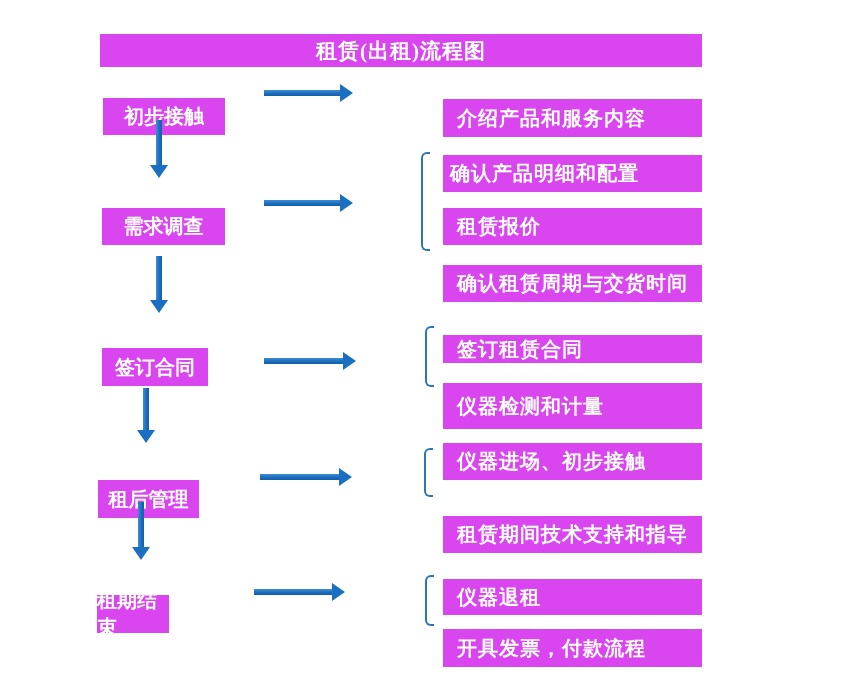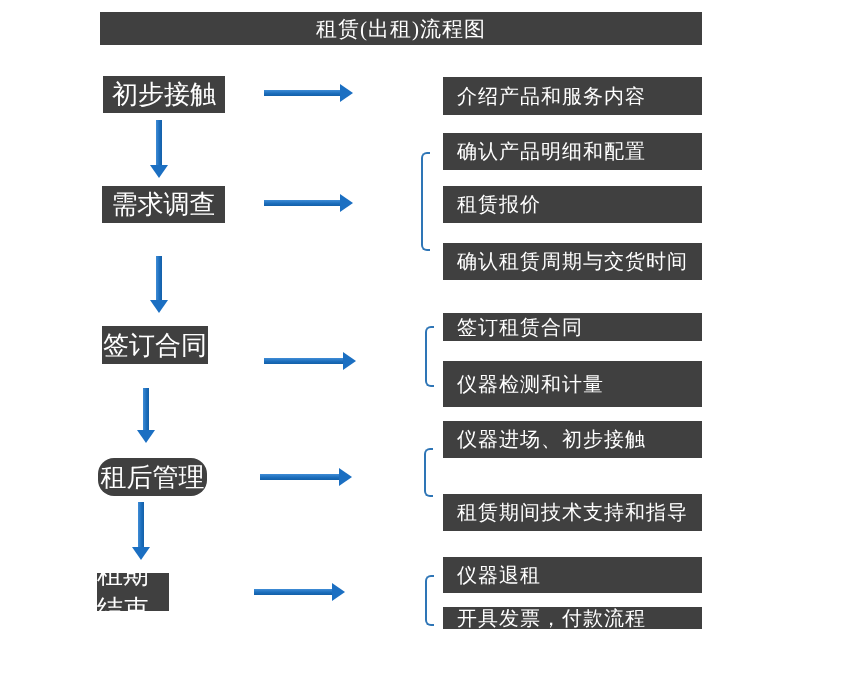--- a/index.html
+++ b/index.html
@@ -6,36 +6,37 @@
   .canvas {
     position: relative;
     width: 844px;
     height: 688px;
     background: #ffffff;
     overflow: hidden;
     font-family: "Liberation Serif", "DejaVu Serif", serif;
   }
   .bluebox {
     position: absolute;
-    background: #404040;
+    background: #d946ef;
     color: #ffffff;
-    font-weight: normal;
+    font-weight: bold;
     display: flex;
     align-items: center;
     box-sizing: border-box;
+    margin-top: 22px;
   }
   .titlebar {
     left: 100px; top: 12px; width: 602px; height: 33px;
     justify-content: center;
     font-size: 21px;
     letter-spacing: 1px;
   }
   .leftbox {
     justify-content: center;
-    font-size: 26px;
+    font-size: 20px;
   }
   .rightbox {
     left: 443px; width: 259px; height: 37px;
     padding-left: 14px;
     justify-content: flex-start;
     font-size: 20px;
     letter-spacing: 1px;
   }
   
   .harrow { position: absolute; height: 18px; }
@@ -77,21 +78,21 @@
 </head>
 <body>
 
 <div class="canvas">
 
   <div class="bluebox titlebar">租赁(出租)流程图</div>
 
   <div class="bluebox leftbox" style="left:103px; top:76px;  width:122px; height:37px;">初步接触</div>
   <div class="bluebox leftbox" style="left:102px; top:186px; width:123px; height:37px;">需求调查</div>
   <div class="bluebox leftbox" style="left:102px; top:326px; width:106px; height:38px;">签订合同</div>
-  <div class="bluebox leftbox" style="left:98px;  top:458px; width:109px; height:38px;border-radius:16px;">租后管理</div>
+  <div class="bluebox leftbox" style="left:98px;  top:458px; width:101px; height:38px;">租后管理</div>
   <div class="bluebox leftbox" style="left:97px;  top:573px; width:72px;  height:38px;">租期结束</div>
 
   <div class="varrow" style="left:150px; top:120px; height:58px;">
     <span class="shaft"></span>
     <span class="head"></span>
   </div>
   <div class="varrow" style="left:150px; top:256px; height:57px;">
     <span class="shaft"></span>
     <span class="head"></span>
   </div>
@@ -125,26 +126,26 @@
     <span class="head"></span>
   </div>
 
   <div class="bracket" style="left:421px; top:152px; height:99px;"></div>
   <div class="bracket" style="left:425px; top:326px; height:61px;"></div>
   <div class="bracket" style="left:424px; top:448px; height:49px;"></div>
   <div class="bracket" style="left:425px; top:575px; height:51px;"></div>
 
   <div class="bluebox rightbox" style="top:77px;  height:38px;">介绍产品和服务内容</div>
 
-  <div class="bluebox rightbox" style="top:133px;">确认产品明细和配置</div>
+  <div class="bluebox rightbox" style="top:133px;padding-left:7px;">确认产品明细和配置</div>
   <div class="bluebox rightbox" style="top:186px;">租赁报价</div>
   <div class="bluebox rightbox" style="top:243px;">确认租赁周期与交货时间</div>
 
   <div class="bluebox rightbox" style="top:313px; height:28px;">签订租赁合同</div>
   <div class="bluebox rightbox" style="top:361px; height:46px;">仪器检测和计量</div>
 
   <div class="bluebox rightbox" style="top:421px;">仪器进场、初步接触</div>
   <div class="bluebox rightbox" style="top:494px;">租赁期间技术支持和指导</div>
 
   <div class="bluebox rightbox" style="top:557px; height:36px;">仪器退租</div>
-  <div class="bluebox rightbox" style="top:607px; height:22px;">开具发票，付款流程</div>
+  <div class="bluebox rightbox" style="top:607px; height:38px;">开具发票，付款流程</div>
 
 </div>
 
 </body></html>

